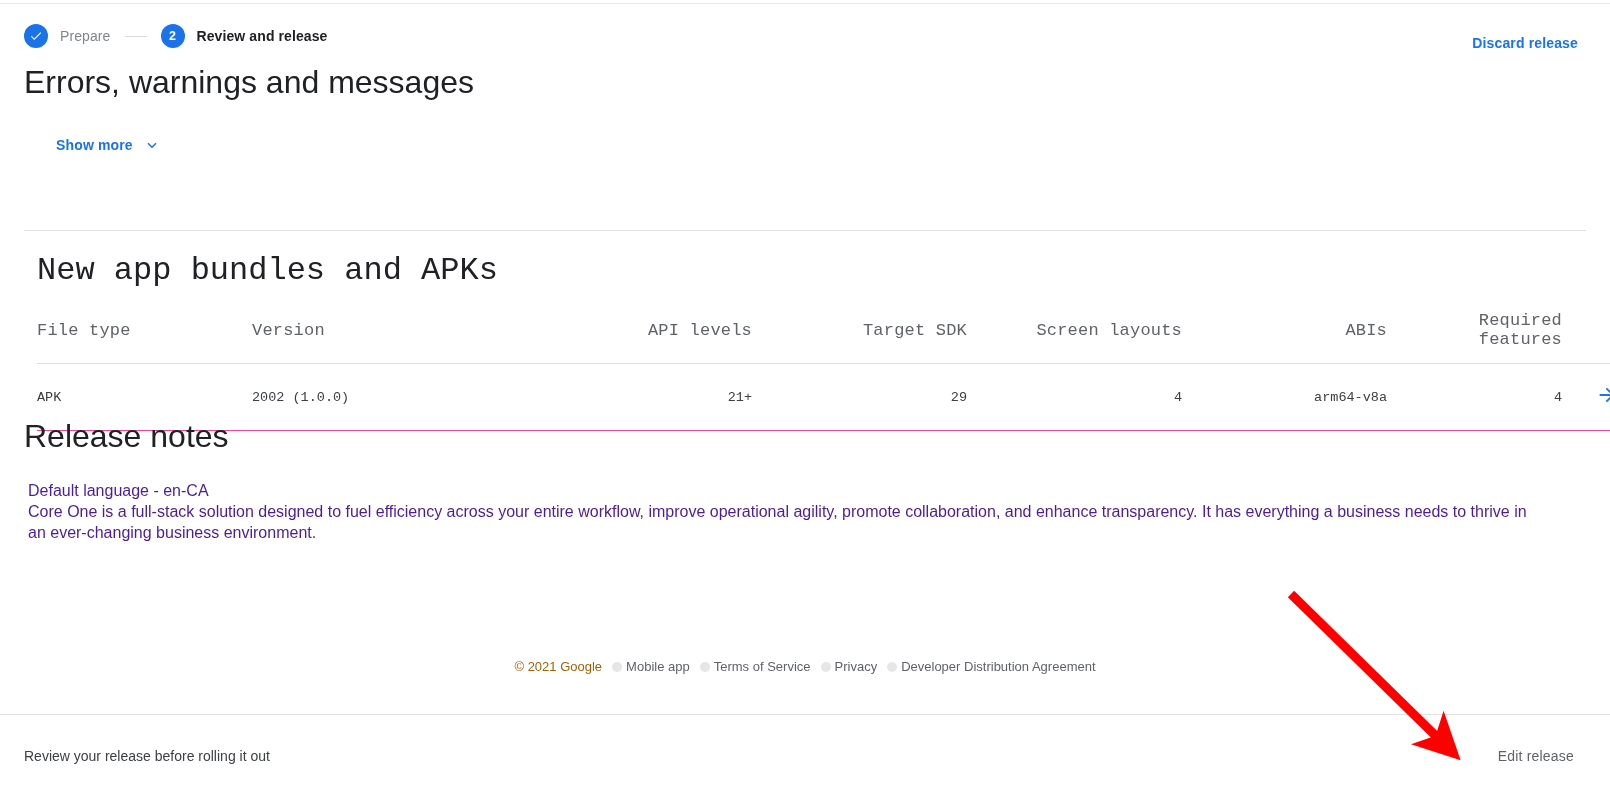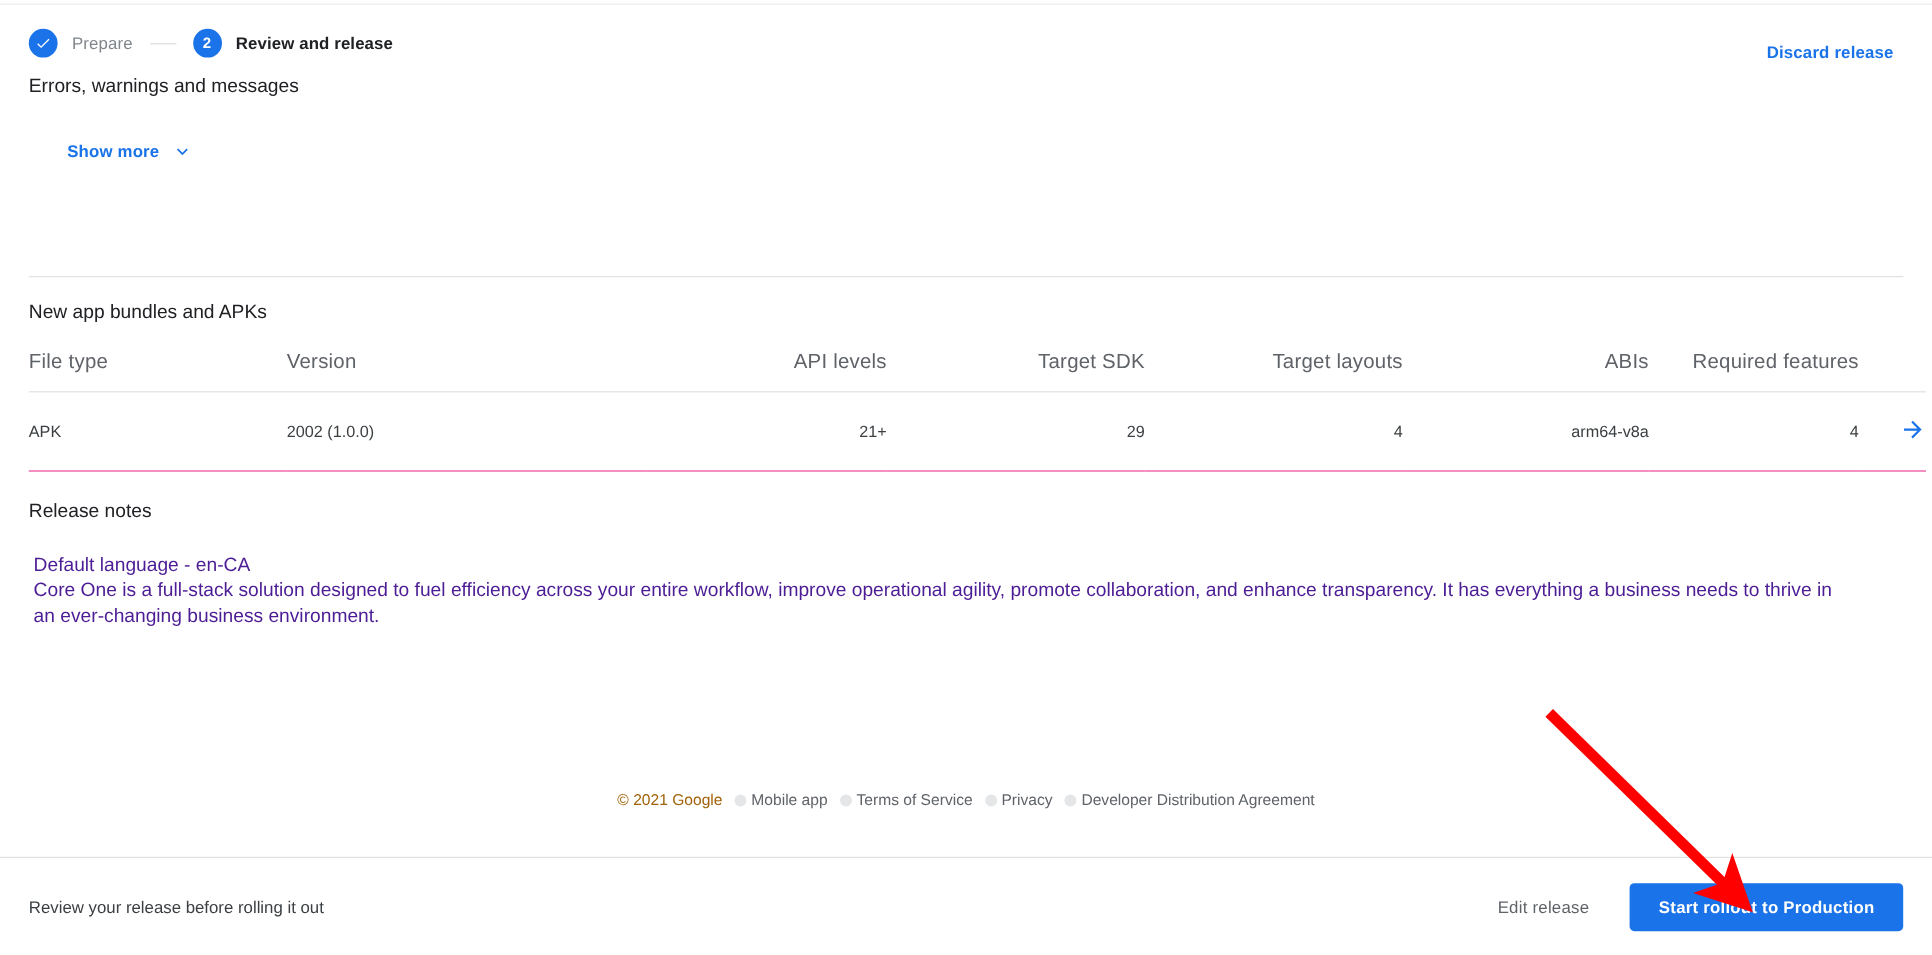--- a/index.html
+++ b/index.html
@@ -85,21 +85,21 @@
     letter-spacing: .15px;
     cursor: pointer;
     background: none;
     border: none;
     font-family: inherit;
     padding: 6px 8px;
   }
 
   
   .section-title {
-    font-size: 16px;
+    font-size: 32px;
     font-weight: 400;
     color: #202124;
     letter-spacing: 0px;
     margin: 0;
   }
 
   .messages-section {
     position: absolute;
     top: 60px; left: 0; right: 0;
   }
@@ -141,21 +141,21 @@
     position: absolute;
     left: 24px;
     right: 24px;
     height: 1px;
     background: #e0e0e0;
   }
 
   
   .bundles-section {
     position: absolute;
-    top: 248px; left: 0; right: 0;
+    top: 248px; left: 13px; right: 0; font-family: Liberation Mono, monospace;
   }
   .bundles-section .section-title { margin-left: 24px; }
 
   table.bundles {
     border-collapse: collapse;
     width: calc(100% - 72px);
     margin: 22px 0 0 24px;
     table-layout: fixed;
   }
   table.bundles th {
@@ -341,21 +341,21 @@
         <col style="width:205px">
         <col style="width:175px">
         <col style="width:56px">
       </colgroup>
       <thead>
         <tr class="head">
           <th class="left">File type</th>
           <th class="left">Version</th>
           <th>API levels</th>
           <th>Target SDK</th>
-          <th>Target layouts</th>
+          <th>Screen layouts</th>
           <th>ABIs</th>
           <th>Required features</th>
           <th class="arrow-cell"></th>
         </tr>
       </thead>
       <tbody>
         <tr>
           <td class="left">APK</td>
           <td class="left">2002 (1.0.0)</td>
           <td>21+</td>
@@ -398,21 +398,20 @@
     <span class="footer-sep"></span>
     <a class="footer-link">Developer Distribution Agreement</a>
   </div>
 
 </div>
 
 <div class="action-bar">
   <span class="action-hint">Review your release before rolling it out</span>
   <div class="action-right">
     <button class="btn-text">Edit release</button>
-    <button class="btn-primary">Start rollout to Production</button>
   </div>
 </div>
 
 <svg class="annot">
   <defs>
     <marker id="ah" markerWidth="5.2" markerHeight="5.2" refX="2.3" refY="2.6" orient="auto" markerUnits="strokeWidth">
       <path d="M0,0 L5.2,2.6 L0,5.2 L1.3,2.6 z" fill="#FF0000"></path>
     </marker>
   </defs>
   <line x1="1291" y1="594" x2="1442" y2="742" stroke="#FF0000" stroke-width="9" marker-end="url(#ah)"></line>

